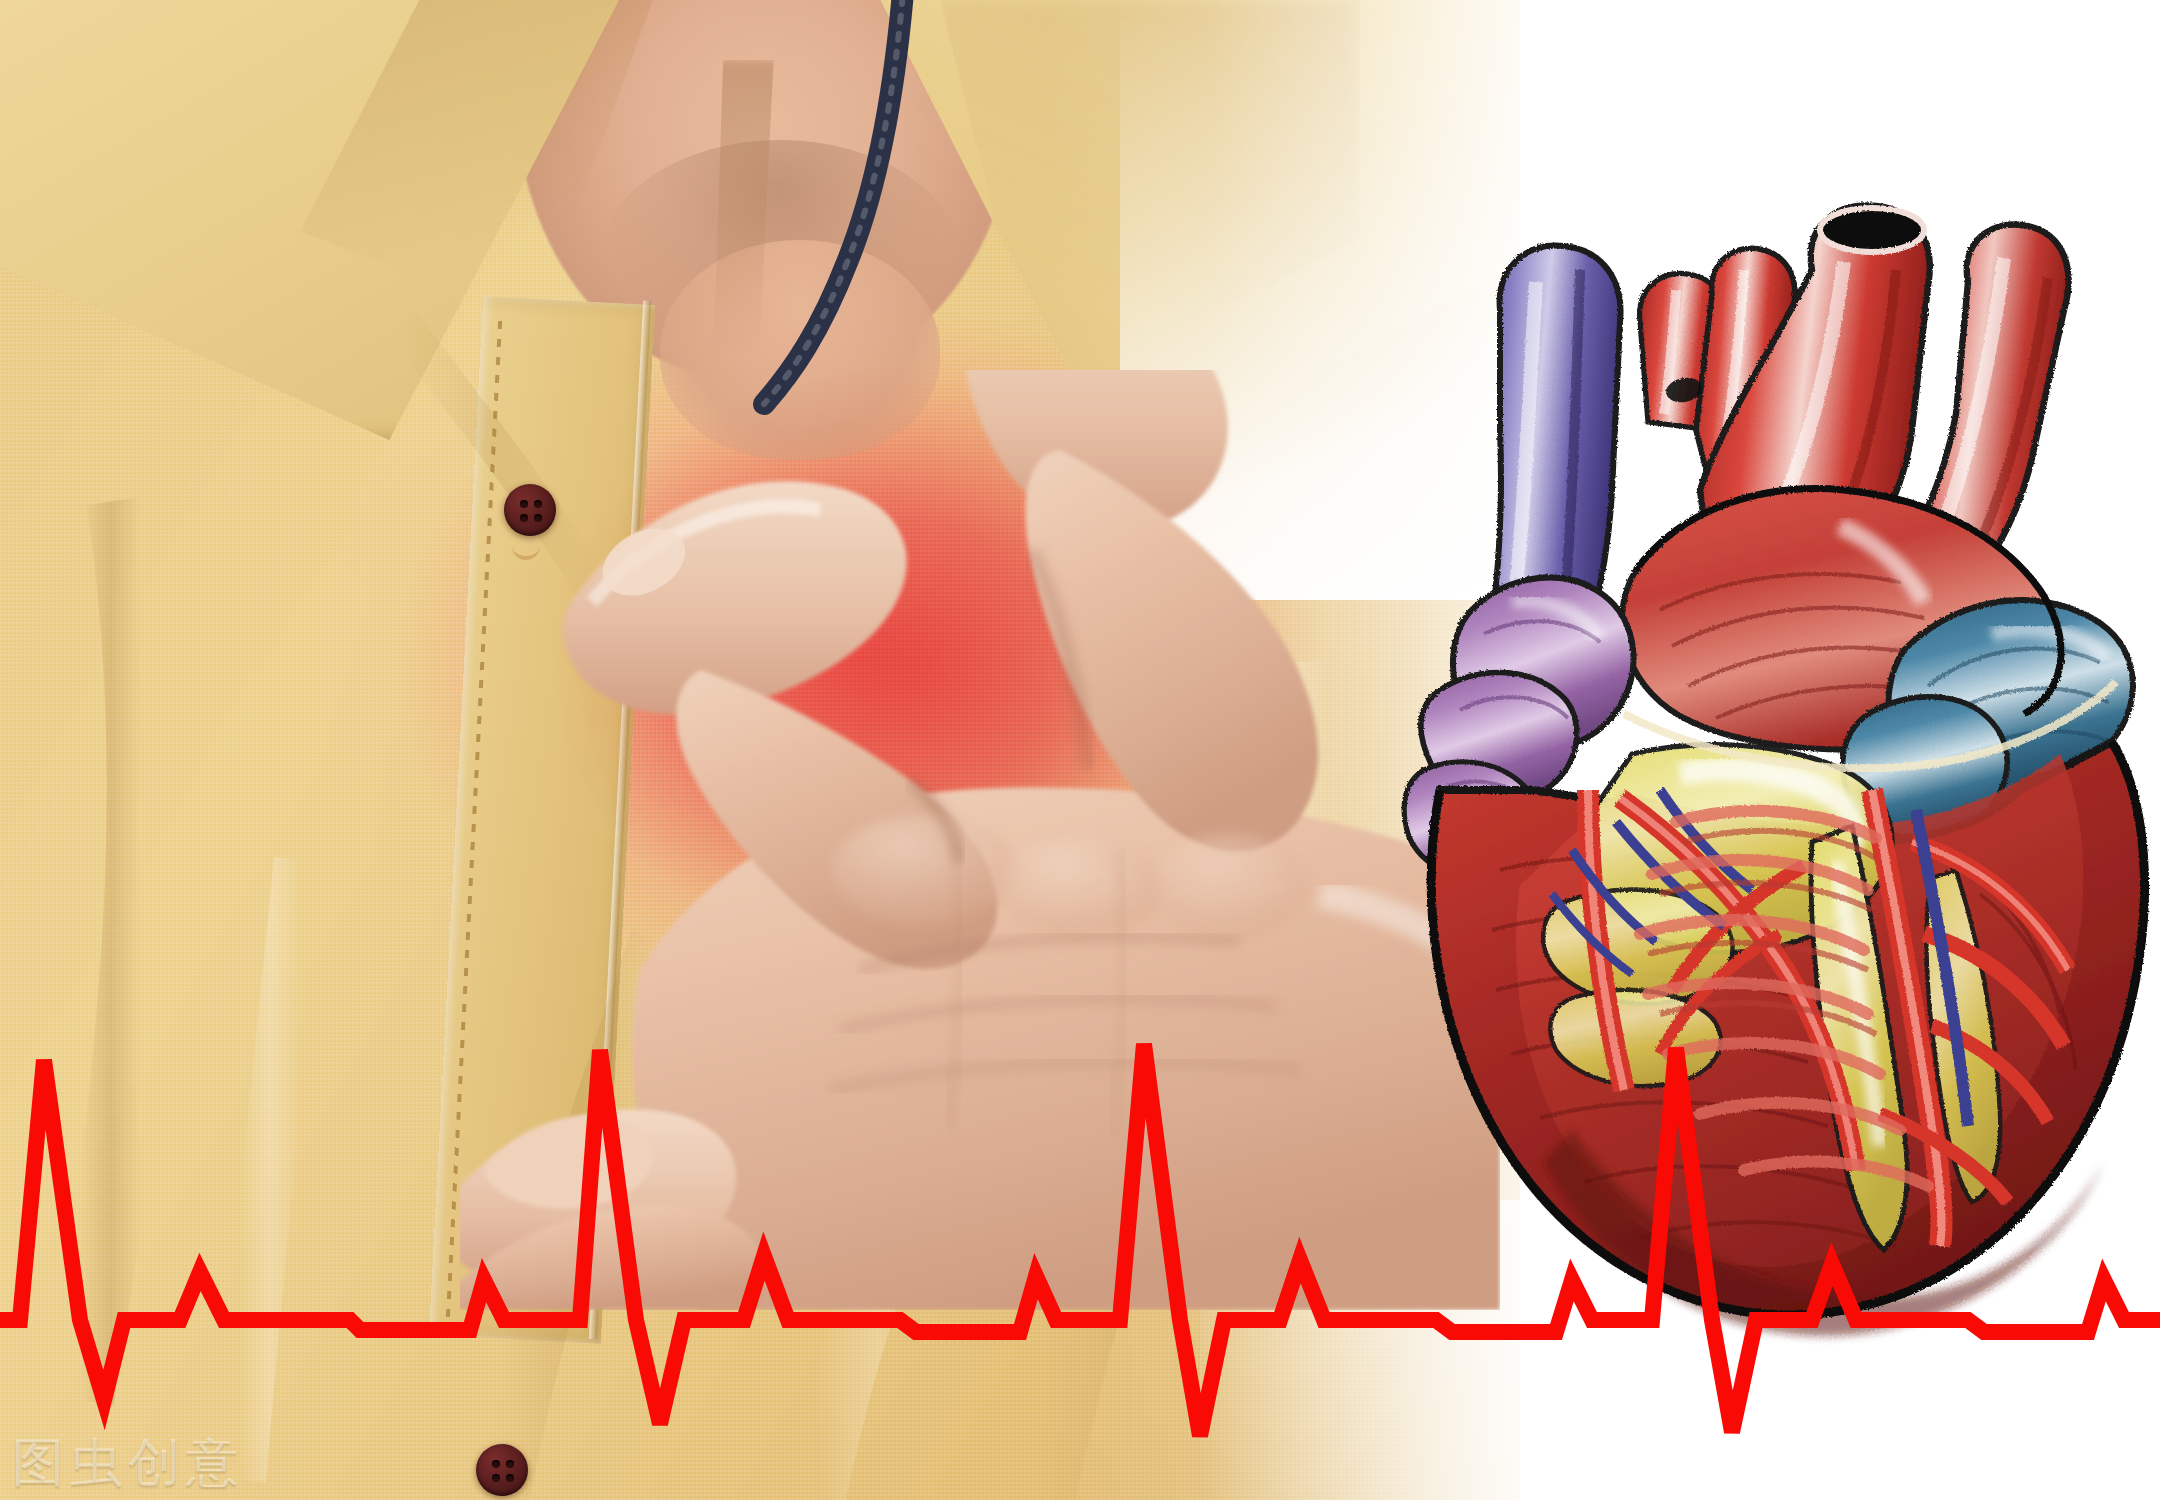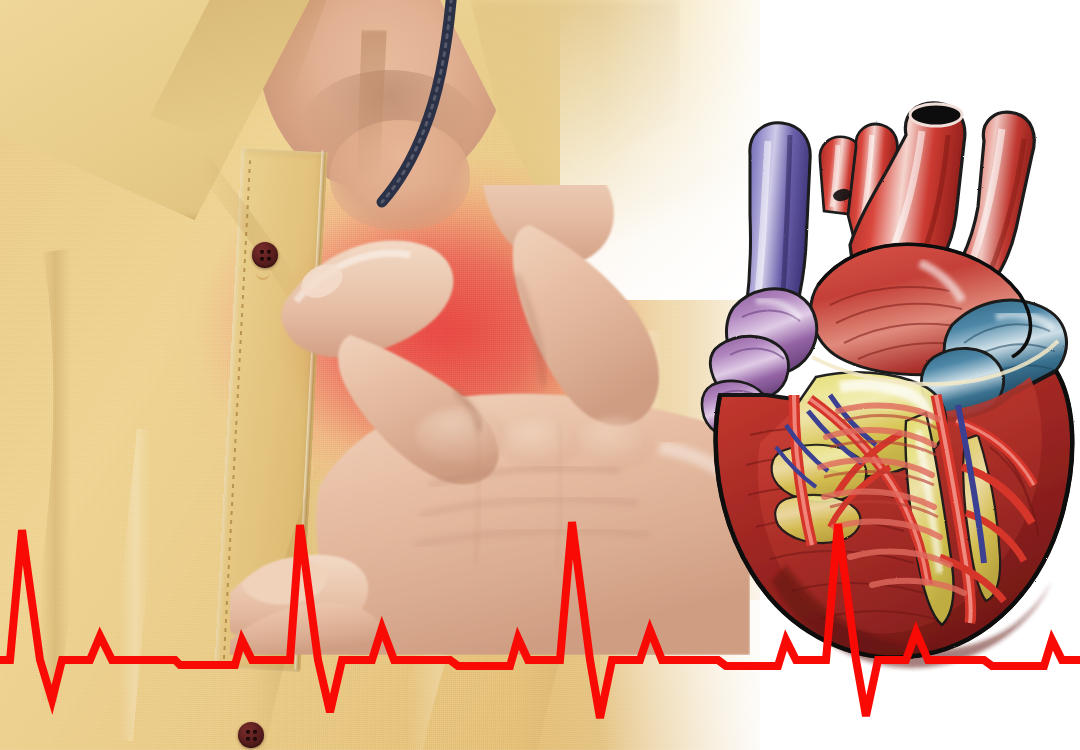--- a/index.html
+++ b/index.html
@@ -569,14 +569,15 @@
                C346,224 344,250 322,262" fill="none" stroke="#111" stroke-width="3.5"></path>
 
       <path d="M122,262 C168,286 236,296 292,284 C326,276 352,262 368,246" fill="none" stroke="#f3e9c8" stroke-width="4" opacity=".85"></path>
     </g>
   </svg>
 
   <svg class="ecg" viewBox="0 0 1080 310" preserveAspectRatio="none">
     <polyline id="ecg-line" points="-40,220 10,220 22,90 40,220 52,260 62,220 90,220 100,196 112,220 175,220 180,225 235,225 242,200 252,220 290,220 300,85 318,220 330,272 342,220 372,220 382,188 394,220 450,220 458,226 510,226 518,198 528,220 560,220 572,82 590,220 600,278 612,220 640,220 650,190 662,220 718,220 726,226 778,226 786,200 796,220 826,220 838,84 856,220 866,276 878,220 906,220 916,192 928,220 984,220 992,226 1044,226 1052,200 1062,220 1090,220" fill="none" stroke="#fa0a05" stroke-width="8" stroke-linejoin="miter" stroke-linecap="butt"></polyline>
   </svg>
 
+  <div class="watermark">图虫创意</div>
 
 </div>
 
 </body></html>

